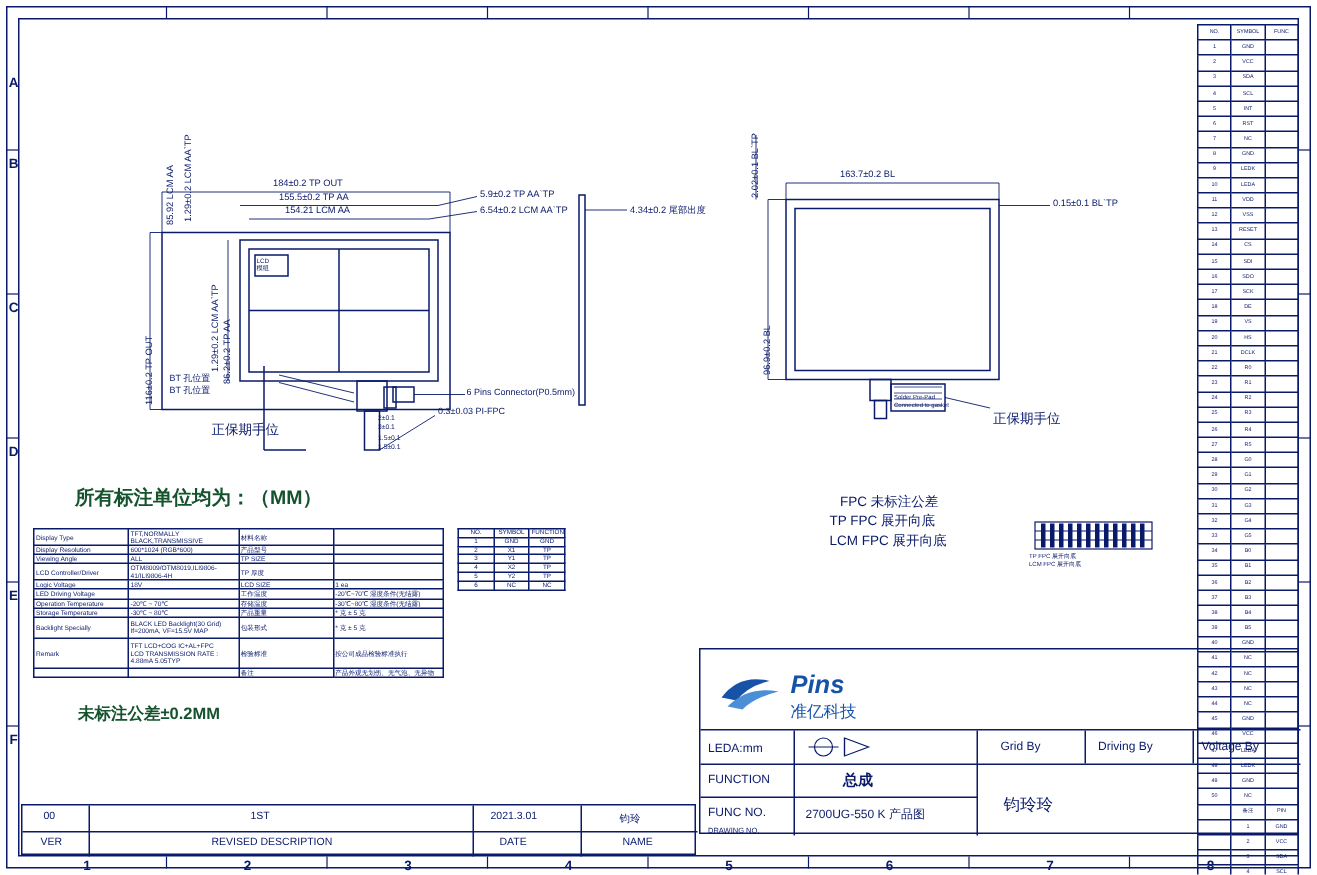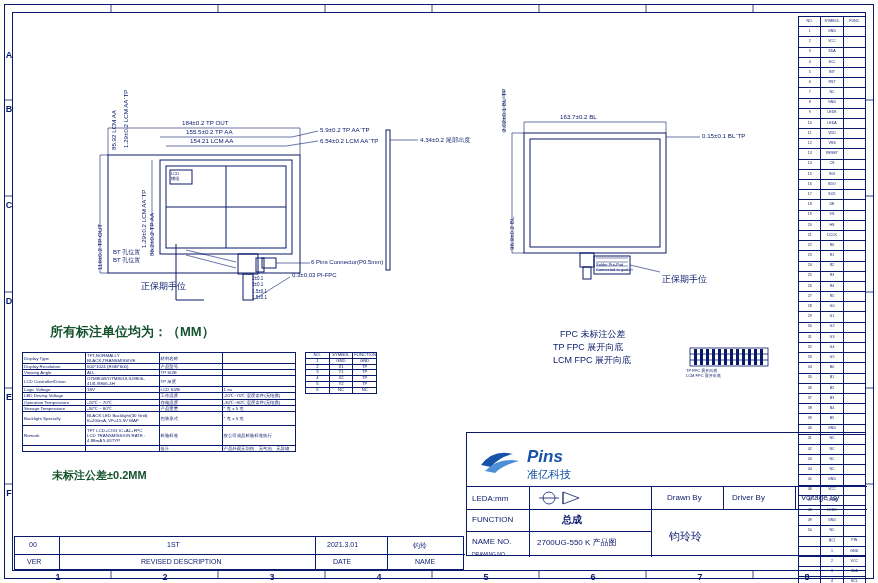--- a/index.html
+++ b/index.html
@@ -623,37 +623,37 @@
       <svg width="46" height="34" style="position:absolute;left:0;top:2px;">
         <path d="M2 20 Q14 4 34 9 Q20 12 12 22 Z" fill="#1653a8"></path>
         <path d="M6 26 Q20 12 40 16 Q24 20 16 28 Z" fill="#4d8fd6"></path>
       </svg>
       <div class="txt" style="left:48px;top:4px;font-size:17px;font-weight:bold;color:#1653a8;font-style:italic;">Pins</div>
       <div class="txt" style="left:48px;top:24px;font-size:11px;color:#1653a8;">准亿科技</div>
     </div>
 
     <div class="txt" style="left:5px;top:61px;font-size:8px;">LEDA:mm</div>
     <div class="txt" style="left:5px;top:82px;font-size:8px;">FUNCTION</div>
-    <div class="txt" style="left:5px;top:104px;font-size:8px;">NAME NO.</div>
+    <div class="txt" style="left:5px;top:104px;font-size:8px;">FUNC NO.</div>
     <div class="txt" style="left:5px;top:118px;font-size:5px;">DRAWING NO.</div>
 
     <div class="txt" style="left:95px;top:80px;font-size:10px;font-weight:bold;">总成</div>
     <div class="txt" style="left:70px;top:104px;font-size:8px;">2700UG-550 K 产品图</div>
 
     <div style="position:absolute;left:70px;top:56px;width:110px;height:18px;">
       <svg width="60" height="18">
         <circle cx="12" cy="9" r="6" fill="none" stroke="#0a1a6b" stroke-width="0.8"></circle>
         <line x1="2" y1="9" x2="22" y2="9" stroke="#0a1a6b" stroke-width="0.8"></line>
         <polygon points="26,3 42,9 26,15" fill="none" stroke="#0a1a6b" stroke-width="0.8"></polygon>
         <line x1="26" y1="3" x2="26" y2="15" stroke="#0a1a6b" stroke-width="0.8"></line>
       </svg>
     </div>
 
-    <div class="txt" style="left:200px;top:60px;font-size:8px;">Drawn By</div>
-    <div class="txt" style="left:265px;top:60px;font-size:8px;">Driver By</div>
+    <div class="txt" style="left:200px;top:60px;font-size:8px;">Grid By</div>
+    <div class="txt" style="left:265px;top:60px;font-size:8px;">Driving By</div>
     <div class="txt" style="left:334px;top:60px;font-size:8px;">Voltage By</div>
     <div class="txt" style="left:202px;top:96px;font-size:11px;">钧玲玲</div>
   </div>
 
   <div class="bd" style="left:14px;top:536px;width:450px;height:34px;border:1px solid #0a1a6b;">
     <div class="bd" style="left:0;top:17px;width:450px;height:0;border-top:1px solid #0a1a6b;"></div>
     <div class="bd" style="left:44px;top:0;width:0;height:34px;border-left:1px solid #0a1a6b;"></div>
     <div class="bd" style="left:300px;top:0;width:0;height:34px;border-left:1px solid #0a1a6b;"></div>
     <div class="bd" style="left:372px;top:0;width:0;height:34px;border-left:1px solid #0a1a6b;"></div>
 

